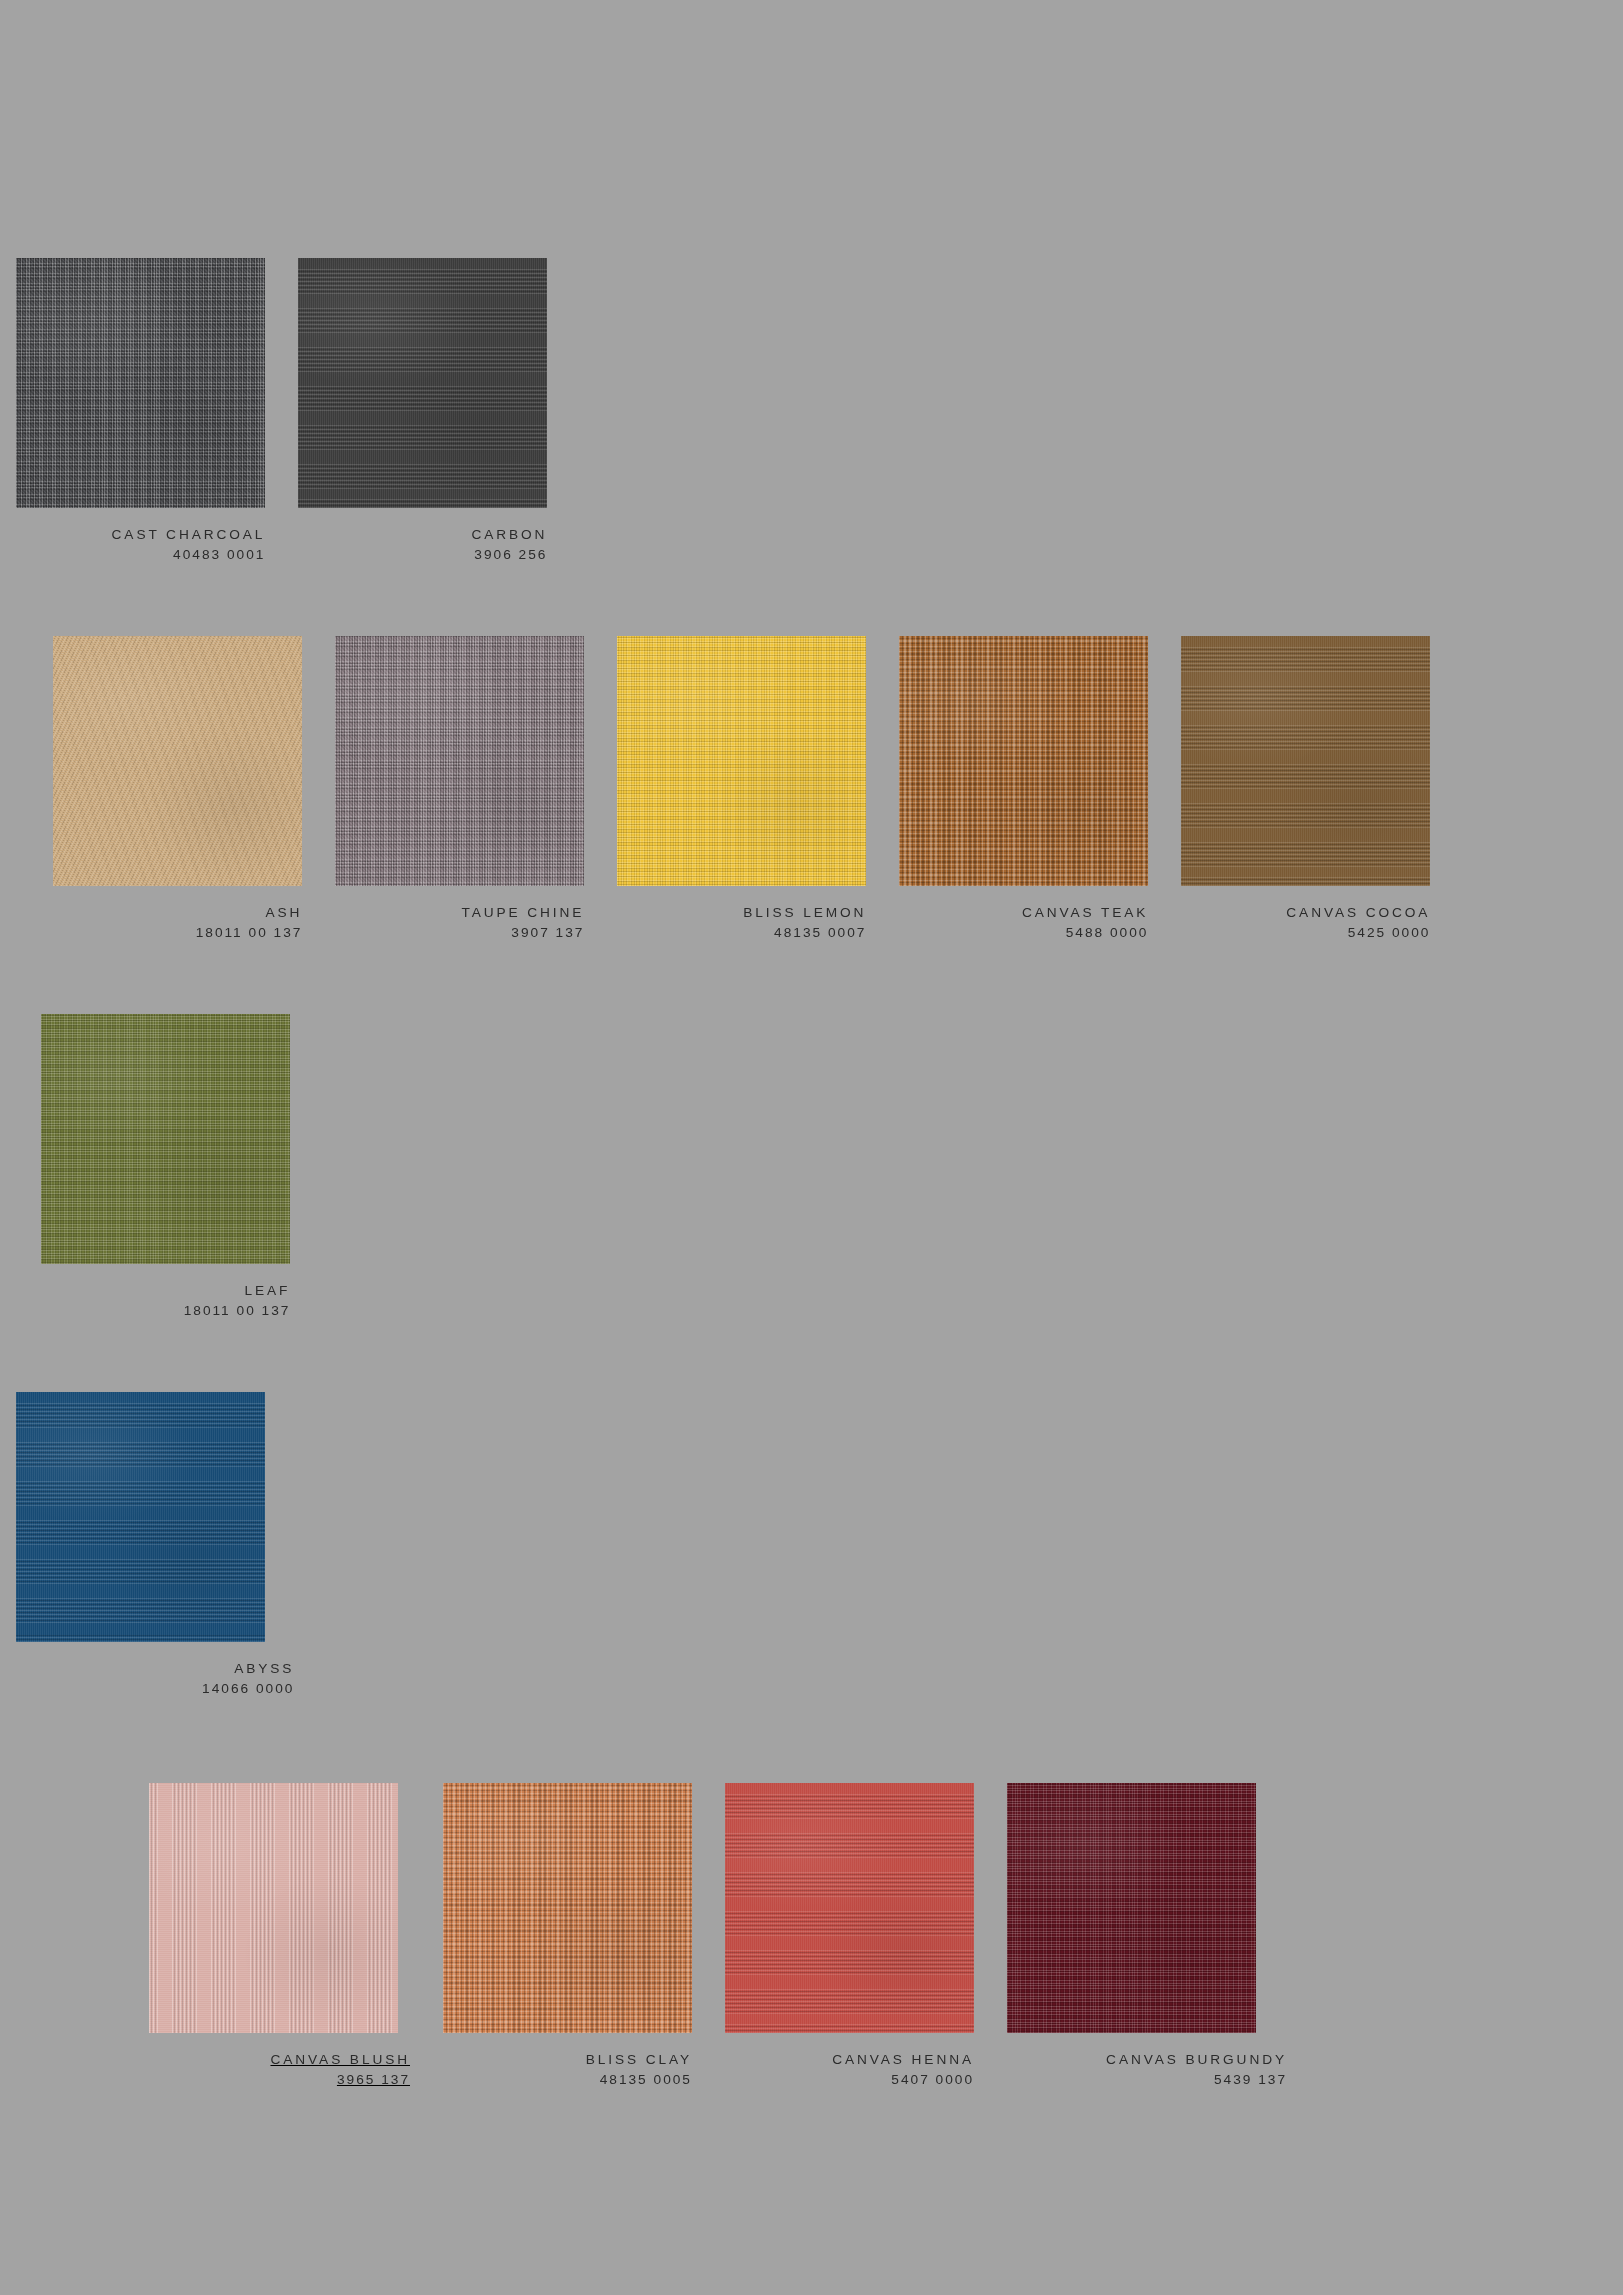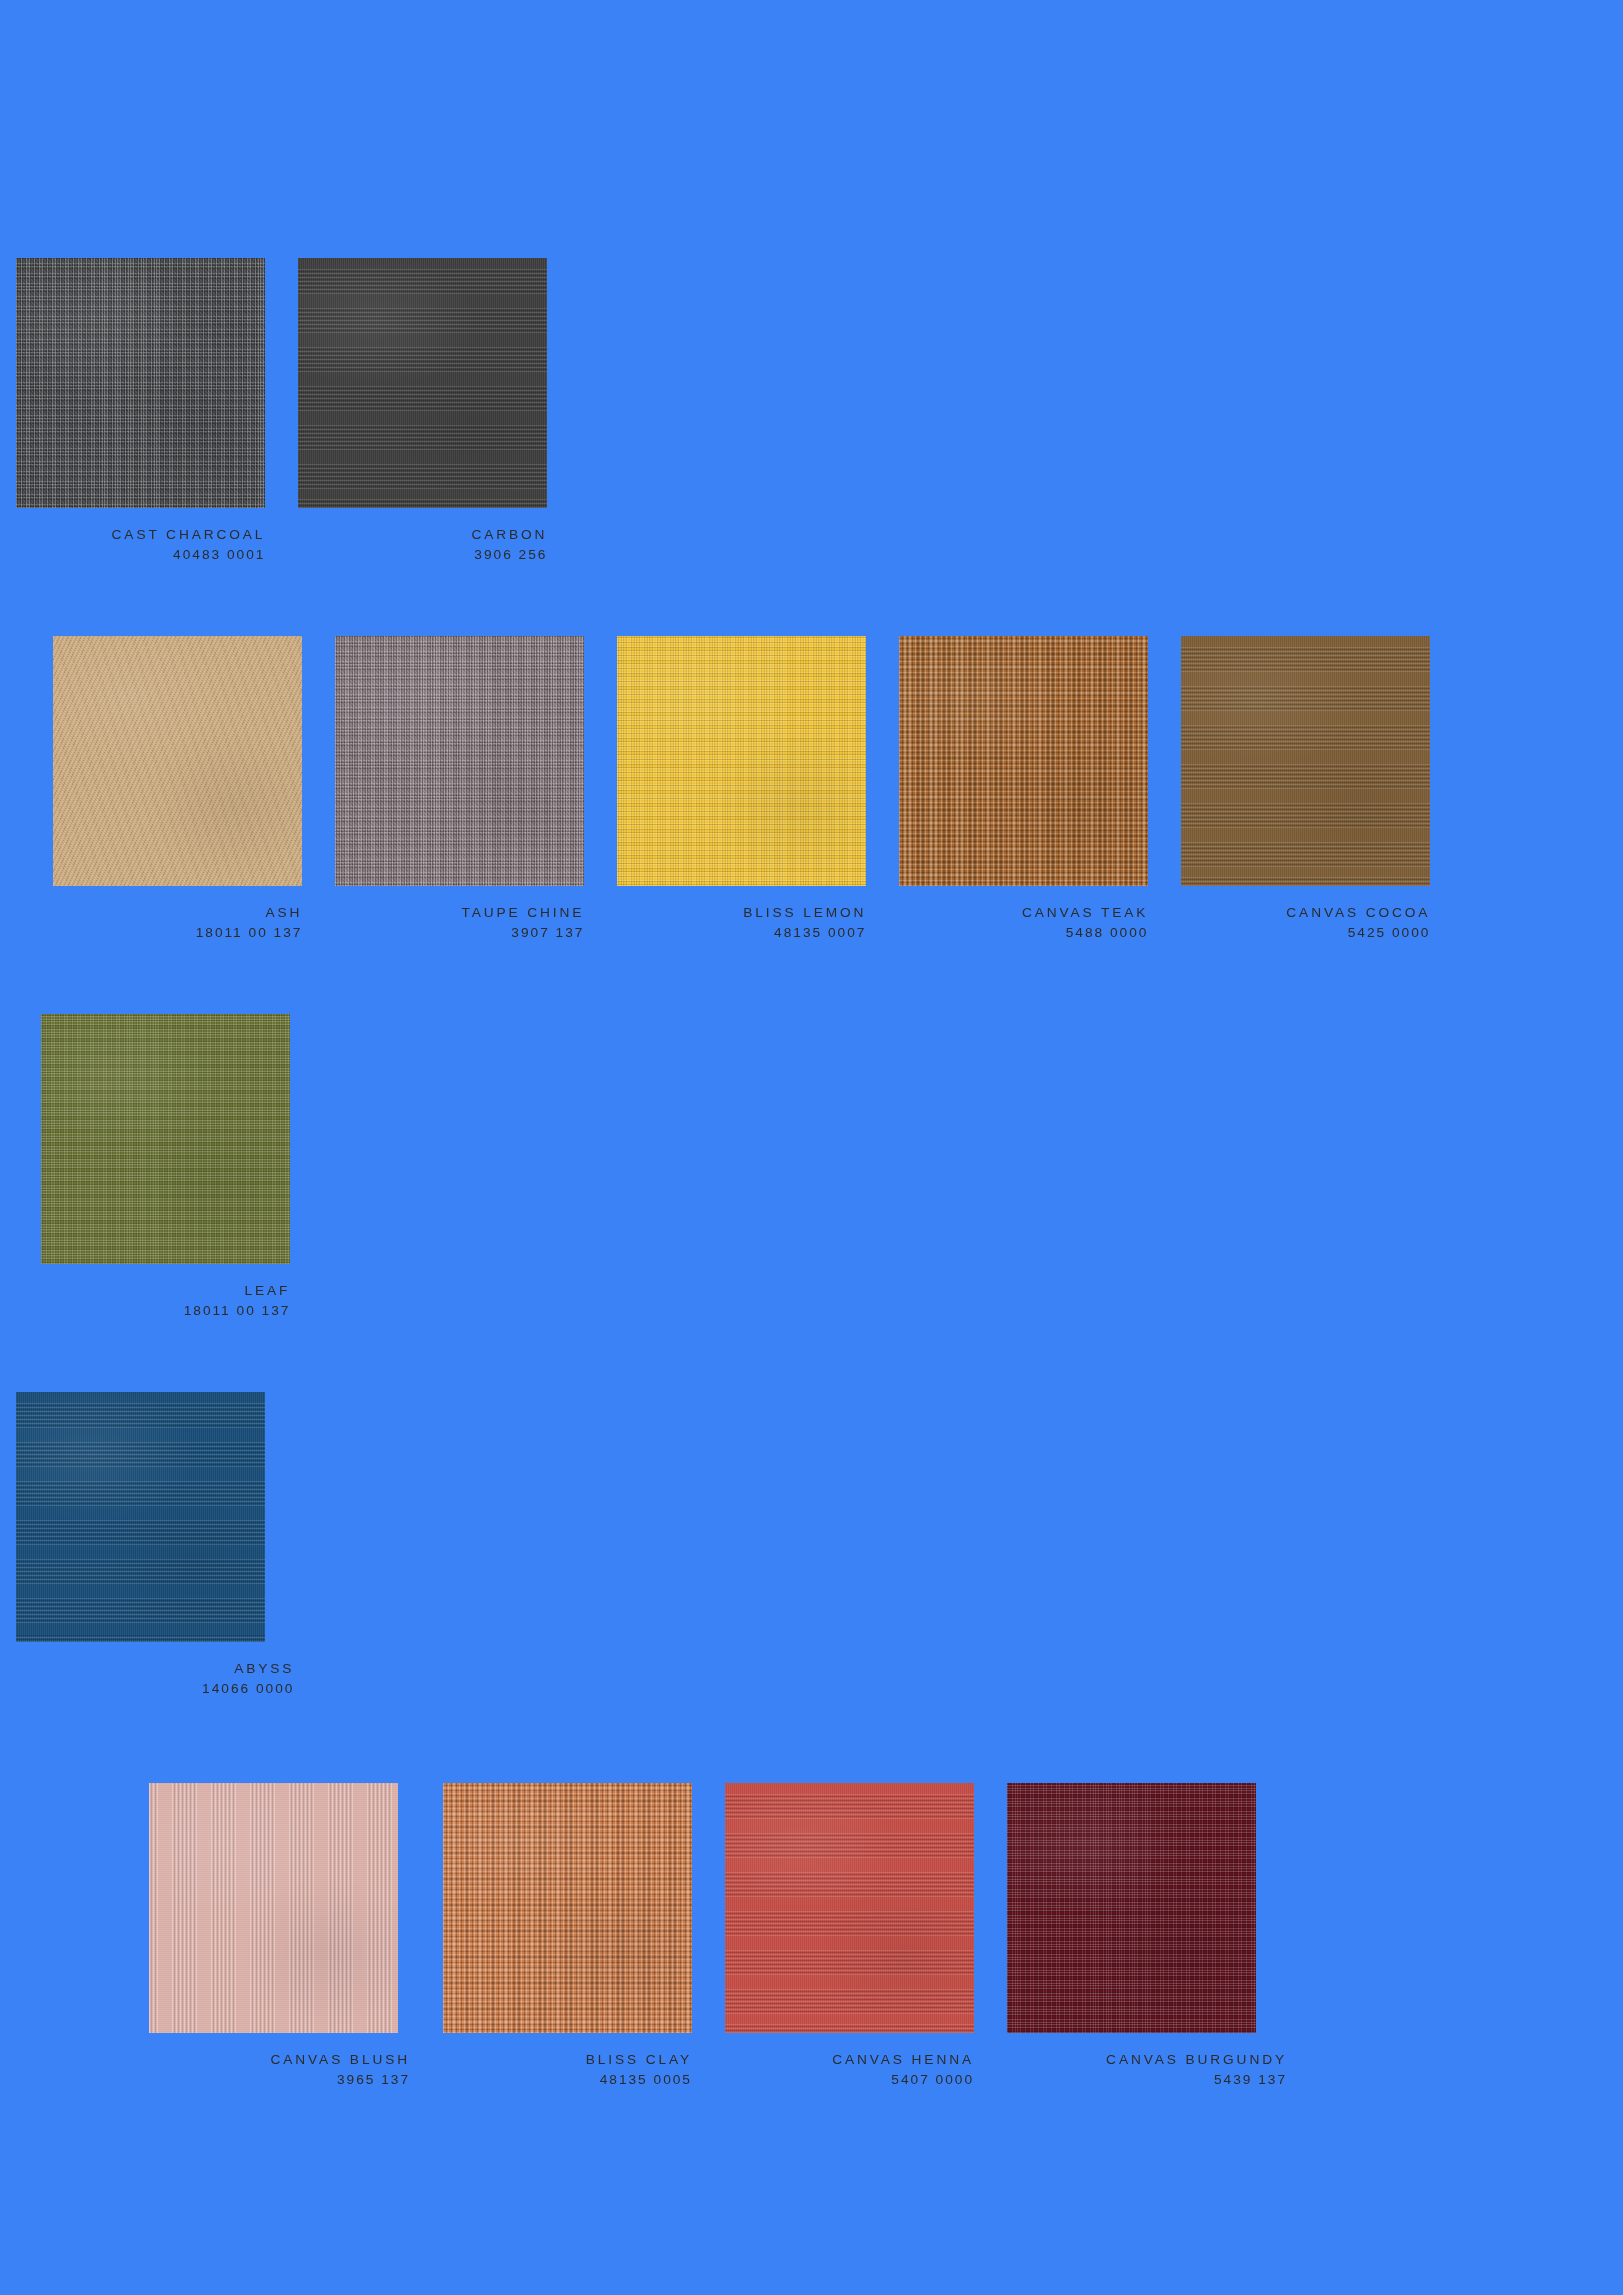--- a/index.html
+++ b/index.html
@@ -158,21 +158,21 @@
   .swatch-code {
     font-size: 13.7px;
     letter-spacing: 2px;
     white-space: nowrap;
     font-weight: 400;
   }
 </style>
 </head>
 <body>
 
-<div id="page" style="background: #3b82f6;">
+<div id="page" style="background: #a3a3a3;">
     <div class="swatch-row" style="top: 258px; left: 16.4px; gap: 33px;">
       <div class="swatch-cell" style="width: 249px;">
         <div class="swatch-chip" style="width: 249px; height: 250px; background: rgb(74, 75, 78);">
           <div class="weave weave-heather"></div>
           <div class="cloud"></div>
         </div>
         <div class="swatch-caption" style="color: rgb(43, 43, 43);">
           <div class="swatch-name">CAST CHARCOAL</div>
           <div class="swatch-code">40483 0001</div>
         </div>
@@ -258,21 +258,21 @@
           <div class="weave weave-rib"></div>
           <div class="cloud"></div>
         </div>
         <div class="swatch-caption" style="color: rgb(43, 43, 43);">
           <div class="swatch-name">ABYSS</div>
           <div class="swatch-code">14066 0000</div>
         </div>
       </div>
     </div>
     <div class="swatch-row" style="top: 1783px; left: 149px; gap: 33px;">
-      <div class="swatch-cell" style="width: 261px;">
+      <div class="swatch-cell" style="width: 261px; text-decoration: underline;">
         <div class="swatch-chip" style="width: 249px; height: 250px; background: rgb(216, 173, 166);">
           <div class="weave weave-warp"></div>
           <div class="cloud"></div>
         </div>
         <div class="swatch-caption" style="color: rgb(43, 43, 43);">
           <div class="swatch-name">CANVAS BLUSH</div>
           <div class="swatch-code">3965 137</div>
         </div>
       </div>
       <div class="swatch-cell" style="width: 249px;">

